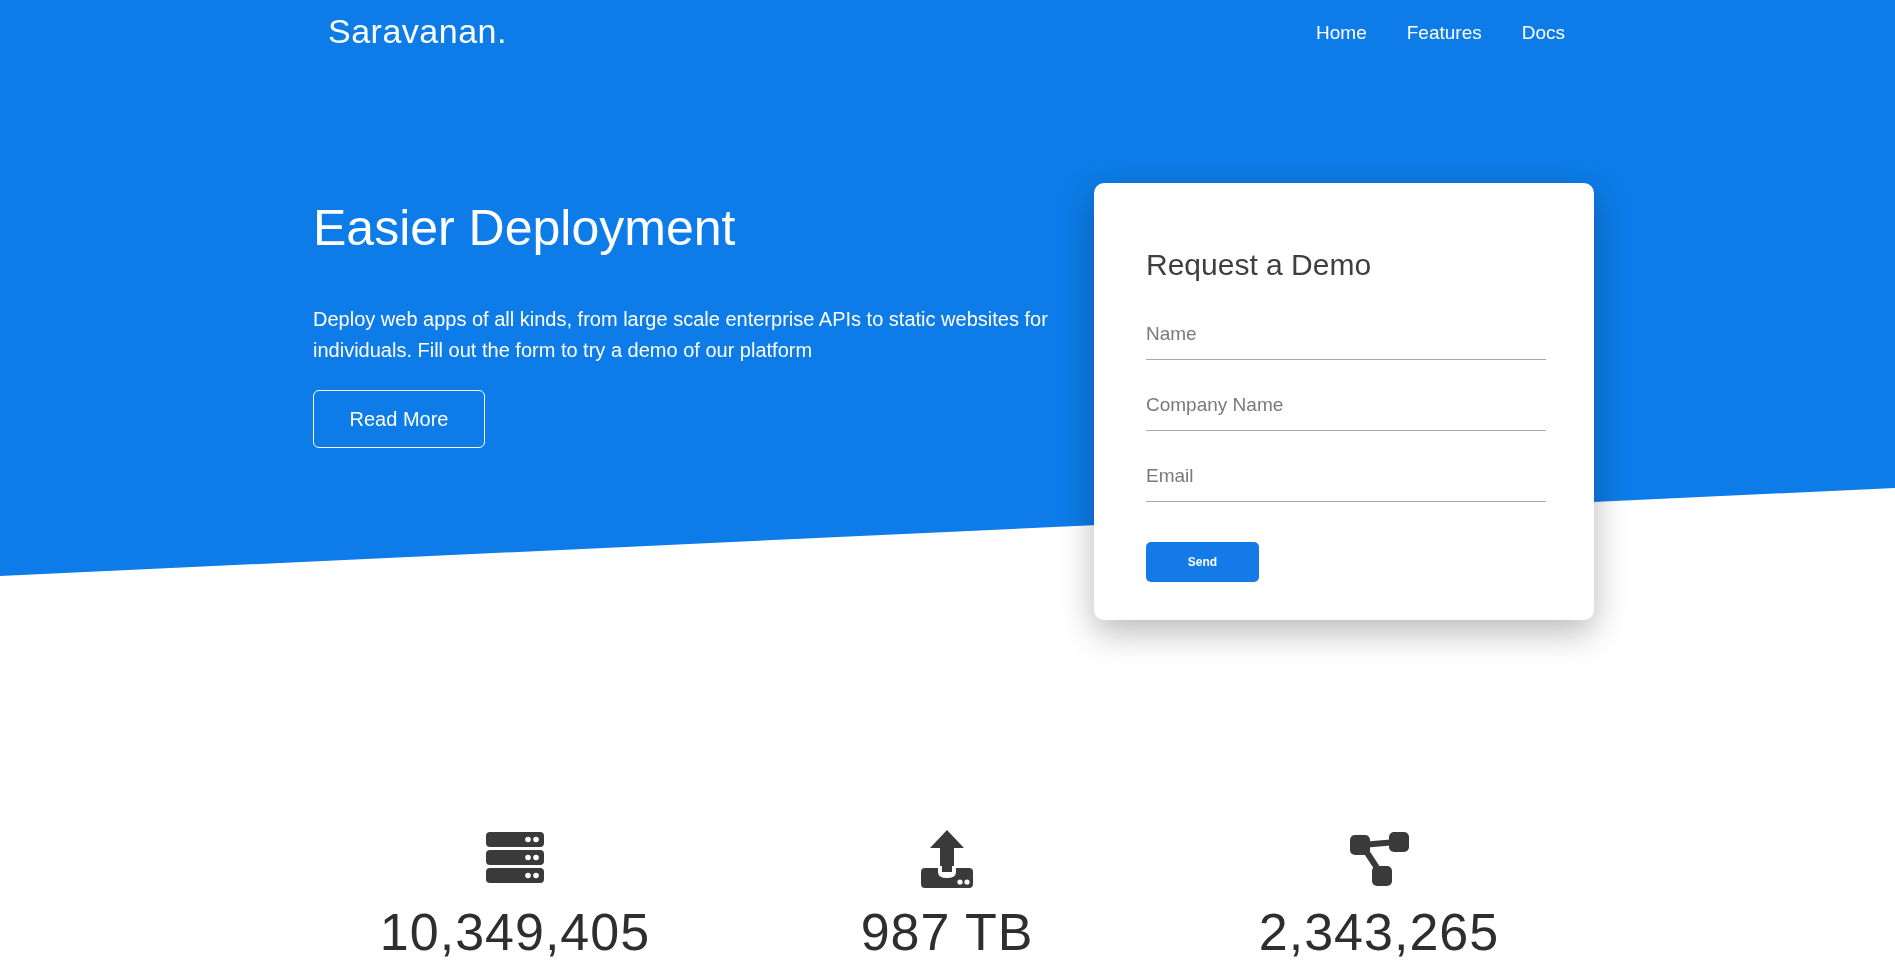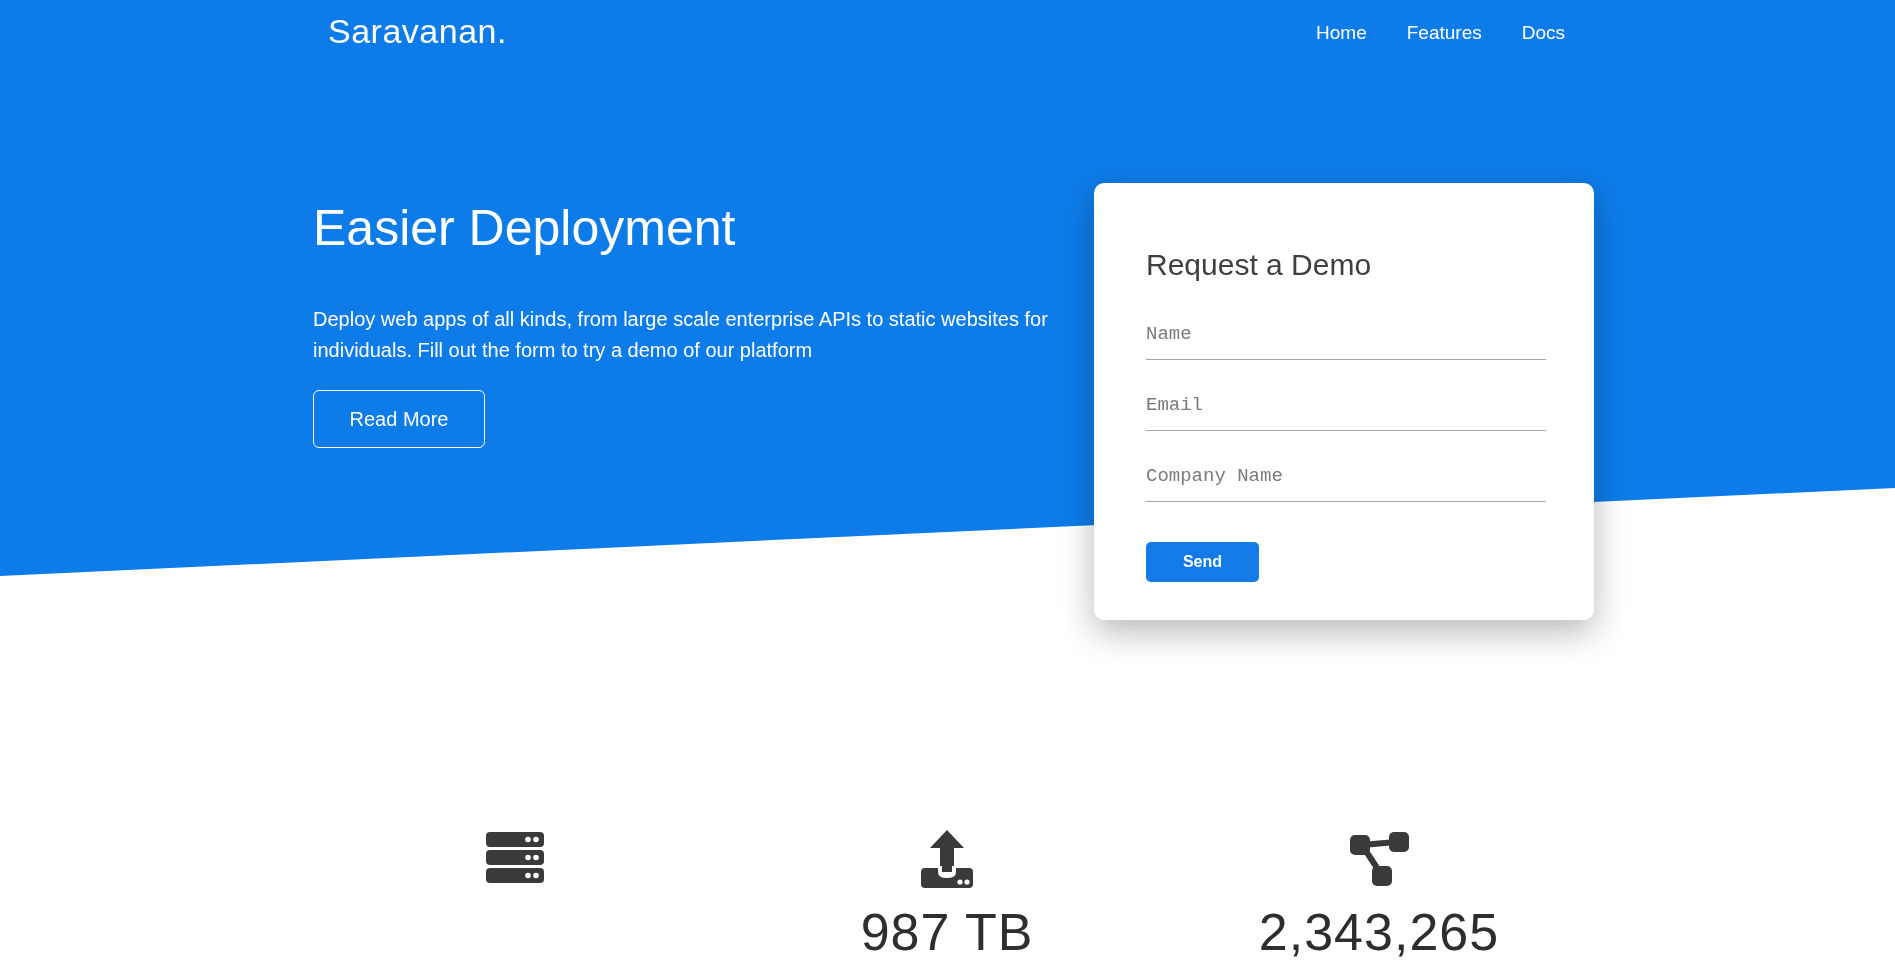--- a/index.html
+++ b/index.html
@@ -27,25 +27,25 @@
     cursor: pointer; font-family: "Liberation Sans", sans-serif; }
 
   
   .demo-card { position: absolute; left: 1065px; top: 183px; width: 500px; height: 437px;
     background: #ffffff; border-radius: 10px;
     box-shadow: 0 12px 34px rgba(0,0,0,0.28); padding: 48px 48px 0 52px; z-index: 5; margin-left: 29px; }
   .demo-title { margin-top: 16px; font-size: 30px; font-weight: 300; color: #3f3f3f; line-height: 36px; }
   .demo-input { display: block; width: 400px; margin-top: 28px; border: none;
     border-bottom: 1px solid #a9a9a9; outline: none; background: transparent;
     font-size: 19px; color: #404040; padding: 6px 0 14px 0;
-    font-family: Liberation Mono, monospace; }
+    font-family: Liberation Sans, sans-serif; }
   .demo-input:first-of-type { margin-top: 34px; }
   .demo-input::placeholder { color: #7a7a7a; opacity: 1; }
   .send-btn { margin-top: 40px; width: 113px; height: 40px; background: #137ae8;
-    border: none; border-radius: 5px; color: #ffffff; font-size: 16px; font-weight: 700;
+    border: none; border-radius: 5px; color: #ffffff; font-size: 12px; font-weight: 700;
     cursor: pointer; font-family: "Liberation Sans", sans-serif; }
 
   
   .intro { position: absolute; top: 700px; left: 0; width: 100%; text-align: center;
     color: #333333; font-size: 28px; font-weight: 400; line-height: 38px; }
   .stats { position: absolute; top: 830px; left: 299px; width: 1296px; display: flex; }
   .stat { flex: 1; text-align: center; }
   .stat .icon-wrap { height: 62px; display: flex; align-items: flex-start; justify-content: center; }
   .stat-value { margin-top: 10px; font-size: 52px; font-weight: 300; color: #2e2e2e; letter-spacing: 1px; }
 </style>
@@ -67,42 +67,43 @@
     <div class="hero-content">
       <h1 class="hero-title">Easier Deployment</h1>
       <p class="hero-desc">Deploy web apps of all kinds, from large scale enterprise APIs to static websites for individuals. Fill out the form to try a demo of our platform</p>
       <button class="hero-cta">Read More</button>
     </div>
   </div>
 
   <div class="demo-card">
     <div class="demo-title">Request a Demo</div>
     <input class="demo-input" type="text" placeholder="Name" style="">
+    <input class="demo-input" type="text" placeholder="Company Name" style="">
     <input class="demo-input" type="text" placeholder="Email" style="">
-    <input class="demo-input" type="text" placeholder="Company Name" style="">
     <button class="send-btn">Send</button>
   </div>
 
 
   <div class="stats">
 
     <div class="stat">
       <div class="icon-wrap">
         <svg width="62" height="56" viewBox="0 0 62 56">
           <rect x="2" y="2" width="58" height="15" rx="4" fill="#3a3a3a"></rect>
           <rect x="2" y="20" width="58" height="15" rx="4" fill="#3a3a3a"></rect>
           <rect x="2" y="38" width="58" height="15" rx="4" fill="#3a3a3a"></rect>
           <circle cx="44" cy="9.5" r="2.8" fill="#ffffff"></circle>
             <circle cx="52" cy="9.5" r="2.8" fill="#ffffff"></circle>
           <circle cx="44" cy="27.5" r="2.8" fill="#ffffff"></circle>
             <circle cx="52" cy="27.5" r="2.8" fill="#ffffff"></circle>
           <circle cx="44" cy="45.5" r="2.8" fill="#ffffff"></circle>
             <circle cx="52" cy="45.5" r="2.8" fill="#ffffff"></circle>
         </svg>
       </div>
+      <div class="stat-value">10,349,405</div>
     </div>
 
     <div class="stat">
       <div class="icon-wrap">
         <svg width="58" height="60" viewBox="0 0 58 60">
           <path d="M29 0 L46 18 L36 18 L36 42 L22 42 L22 18 L12 18 Z" fill="#3a3a3a"></path>
           <rect x="3" y="38" width="52" height="20" rx="4" fill="#3a3a3a"></rect>
           <path d="M20 36 L38 36 L38 42 Q38 48 29 48 Q20 48 20 42 Z" fill="#ffffff"></path>
           <rect x="24" y="30" width="10" height="12" fill="#3a3a3a"></rect>
           <circle cx="42" cy="52" r="2.6" fill="#ffffff"></circle>

